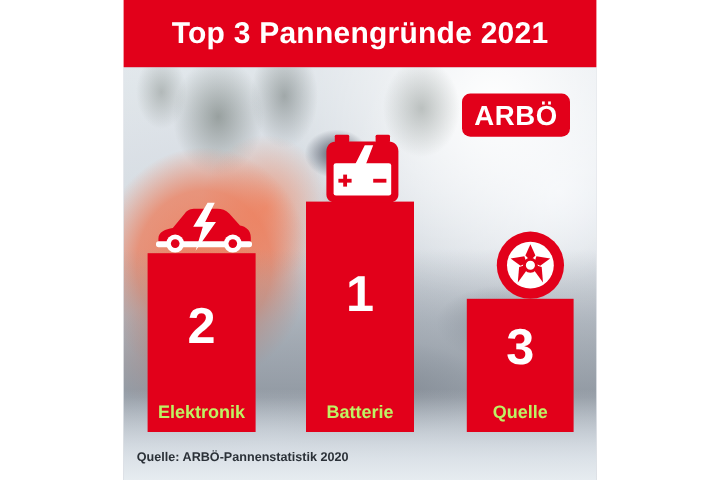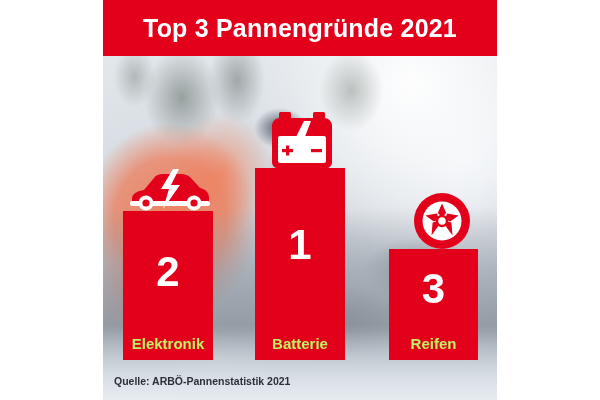--- a/index.html
+++ b/index.html
@@ -184,20 +184,23 @@
     <div class="photo-layer bg-jacket"></div>
     <div class="photo-layer bg-head"></div>
     <div class="photo-layer bg-engine"></div>
     <div class="photo-layer bg-bottomwash"></div>
   </div>
 
   <div class="title-band">
     <span class="title-text">Top 3 Pannengründe 2021</span>
   </div>
 
+  <div class="arbo-logo">
+    <span class="arbo-text">ARBÖ</span>
+  </div>
 
   <div class="icon-holder" id="icon-car">
     <svg viewBox="0 0 84 44" width="84" height="44" xmlns="http://www.w3.org/2000/svg">
       <path d="M4 31 C4 25 10 23 16 22 L26 10 C28 7 31 6 35 6 L53 6 C57 6 60 7 63 10 L72 20 C77 21 81 24 81 30 L81 34 L4 34 Z" fill="#e2001a"></path>
       <rect x="2" y="33" width="80" height="5" rx="2.2" fill="#ffffff"></rect>
       <circle cx="18" cy="35" r="7.5" fill="#ffffff"></circle>
       <circle cx="18" cy="35" r="3.6" fill="#e2001a"></circle>
       <circle cx="66" cy="35" r="7.5" fill="#ffffff"></circle>
       <circle cx="66" cy="35" r="3.6" fill="#e2001a"></circle>
       <path d="M45 1 L33 21 L41 21 L35 41 L52 17 L43 17 L51 1 Z" fill="#ffffff"></path>
@@ -238,18 +241,18 @@
     <span class="bar-label">Elektronik</span>
   </div>
 
   <div class="bar" id="bar-batterie">
     <span class="bar-rank">1</span>
     <span class="bar-label">Batterie</span>
   </div>
 
   <div class="bar" id="bar-reifen">
     <span class="bar-rank">3</span>
-    <span class="bar-label">Reifen</span>
-  </div>
-
-  <div class="source-caption">Quelle: ARBÖ-Pannenstatistik 2021</div>
+    <span class="bar-label">Quelle</span>
+  </div>
+
+  <div class="source-caption">Quelle: ARBÖ-Pannenstatistik 2020</div>
 
 </div>
 
 </body></html>

